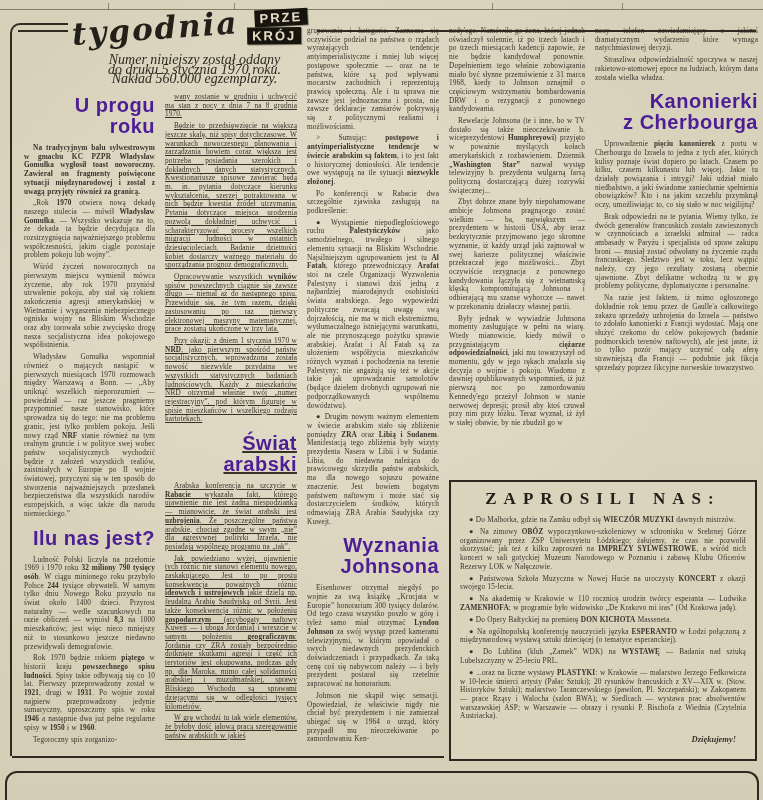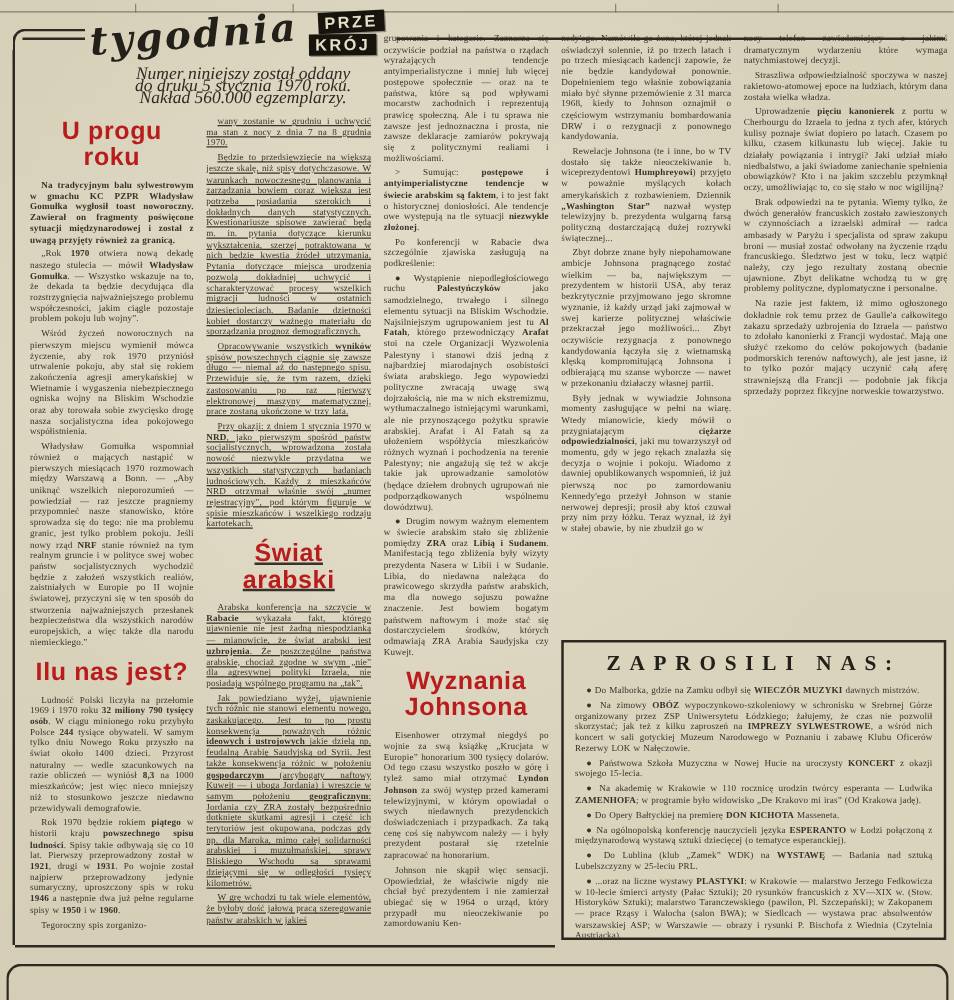--- a/index.html
+++ b/index.html
@@ -56,27 +56,27 @@
   .col4{left:449px;top:27px;width:136px;height:482px;}
   .col5{left:595px;top:27px;width:163px;height:482px;}
 
   .para{
     text-align:justify;text-indent:9px;margin:0 0 3px;
     font-size:7.3px;line-height:8.7px;letter-spacing:.12px;word-spacing:.4px;
   }
   .para.bold{font-weight:bold;}
   .headline{
     font-family:"Liberation Sans", sans-serif;font-weight:bold;
-    font-size:20px;line-height:21px;letter-spacing:.5px;color:#b91c1c;
-    text-align:center;margin:9px 0 7px;
+    font-size:20px;line-height:21px;letter-spacing:.5px;color:#4c1d95;
+    text-align:right;margin:9px 0 7px;
   }
 
   
   .zbox{
-    position:absolute;left:449px;top:512px;width:308px;height:240px;z-index:2;
+    position:absolute;left:449px;top:480px;width:308px;height:281px;z-index:2;
     border:2px solid #2c2820;background:#dbd4bd;padding:5px 9px 4px;box-sizing:border-box;overflow:hidden;
   }
   .ztitle{
     font-family:"Liberation Serif", serif;font-weight:bold;font-size:17px;
     letter-spacing:7px;text-align:center;color:#23201a;margin:2px 0 7px;white-space:nowrap;
   }
   .zbox .para{margin-bottom:3.2px;}
   .zsign{text-align:right;font-style:italic;font-weight:bold;font-size:8.5px;padding:2px 10px 0 0;margin-top:11px;}
 </style>
 </head>
@@ -142,20 +142,21 @@
     </div>
   <div class="col col4">
       <div class="para noindent" style="text-indent: 0px;">nedy'ego. Namówiła go żona, której jednak oświadczył solennie, iż po trzech latach i po trzech miesiącach kadencji zapowie, że nie będzie kandydował ponownie. Dopełnieniem tego właśnie zobowiązania miało być słynne przemówienie z 31 marca 1968, kiedy to Johnson oznajmił o częściowym wstrzymaniu bombardowania DRW i o rezygnacji z ponownego kandydowania.</div>
       <div class="para">Rewelacje Johnsona (te i inne, bo w TV dostało się także nieoczekiwanie b. wiceprezydentowi <b>Humphreyowi</b>) przyjęto w poważnie myślących kołach amerykańskich z rozbawieniem. Dziennik <b>„Washington Star”</b> nazwał występ telewizyjny b. prezydenta wulgarną farsą polityczną dostarczającą dużej rozrywki świątecznej...</div>
       <div class="para">Zbyt dobrze znane były niepohamowane ambicje Johnsona pragnącego zostać wielkim — ba, największym — prezydentem w historii USA, aby teraz bezkrytycznie przyjmowano jego skromne wyznanie, iż każdy urząd jaki zajmował w swej karierze politycznej właściwie przekraczał jego możliwości... Zbyt oczywiście rezygnacja z ponownego kandydowania łączyła się z wietnamską klęską kompromitującą Johnsona i odbierającą mu szanse wyborcze — nawet w przekonaniu działaczy własnej partii.</div>
       <div class="para">Były jednak w wywiadzie Johnsona momenty zasługujące w pełni na wiarę. Wtedy mianowicie, kiedy mówił o przygniatającym <b>ciężarze odpowiedzialności</b>, jaki mu towarzyszył od momentu, gdy w jego rękach znalazła się decyzja o wojnie i pokoju. Wiadomo z dawniej opublikowanych wspomnień, iż już pierwszą noc po zamordowaniu Kennedy'ego przeżył Johnson w stanie nerwowej depresji; prosił aby ktoś czuwał przy nim przy łóżku. Teraz wyznał, iż żył w stałej obawie, by nie zbudził go w</div>
     </div>
   <div class="col col5">
       <div class="para noindent" style="text-indent: 0px;">nocy telefon zawiadamiający o jakimś dramatycznym wydarzeniu które wymaga natychmiastowej decyzji.</div>
       <div class="para">Straszliwa odpowiedzialność spoczywa w naszej rakietowo-atomowej epoce na ludziach, którym dana została wielka władza.</div>
+      <div class="headline">Kanonierki<br>z Cherbourga</div>
       <div class="para">Uprowadzenie <b>pięciu kanonierek</b> z portu w Cherbourgu do Izraela to jedna z tych afer, których kulisy poznaje świat dopiero po latach. Czasem po kilku, czasem kilkunastu lub więcej. Jakie tu działały powiązania i intrygi? Jaki udział miało niedbalstwo, a jaki świadome zaniechanie spełnienia obowiązków? Kto i na jakim szczeblu przymknął oczy, umożliwiając to, co się stało w noc wigilijną?</div>
       <div class="para">Brak odpowiedzi na te pytania. Wiemy tylko, że dwóch generałów francuskich zostało zawieszonych w czynnościach a izraelski admirał — radca ambasady w Paryżu i specjalista od spraw zakupu broni — musiał zostać odwołany na życzenie rządu francuskiego. Śledztwo jest w toku, lecz wątpić należy, czy jego rezultaty zostaną obecnie ujawnione. Zbyt delikatne wchodzą tu w grę problemy polityczne, dyplomatyczne i personalne.</div>
       <div class="para">Na razie jest faktem, iż mimo ogłoszonego dokładnie rok temu przez de Gaulle'a całkowitego zakazu sprzedaży uzbrojenia do Izraela — państwo to zdołało kanonierki z Francji wydostać. Mają one służyć rzekomo do celów pokojowych (badanie podmorskich terenów naftowych), ale jest jasne, iż to tylko pozór mający uczynić całą aferę strawniejszą dla Francji — podobnie jak fikcja sprzedaży poprzez fikcyjne norweskie towarzystwo.</div>
     </div>
 
   <div class="zbox">
     <div class="ztitle">ZAPROSILI NAS:</div>
     <div class="zbody">
         <div class="para">● Do Malborka, gdzie na Zamku odbył się <b>WIECZÓR MUZYKI</b> dawnych mistrzów.</div>
         <div class="para">● Na zimowy <b>OBÓZ</b> wypoczynkowo-szkoleniowy w schronisku w Srebrnej Górze organizowany przez ZSP Uniwersytetu Łódzkiego; żałujemy, że czas nie pozwolił skorzystać; jak też z kilku zaproszeń na <b>IMPREZY SYLWESTROWE</b>, a wśród nich koncert w sali gotyckiej Muzeum Narodowego w Poznaniu i zabawę Klubu Oficerów Rezerwy LOK w Nałęczowie.</div>

